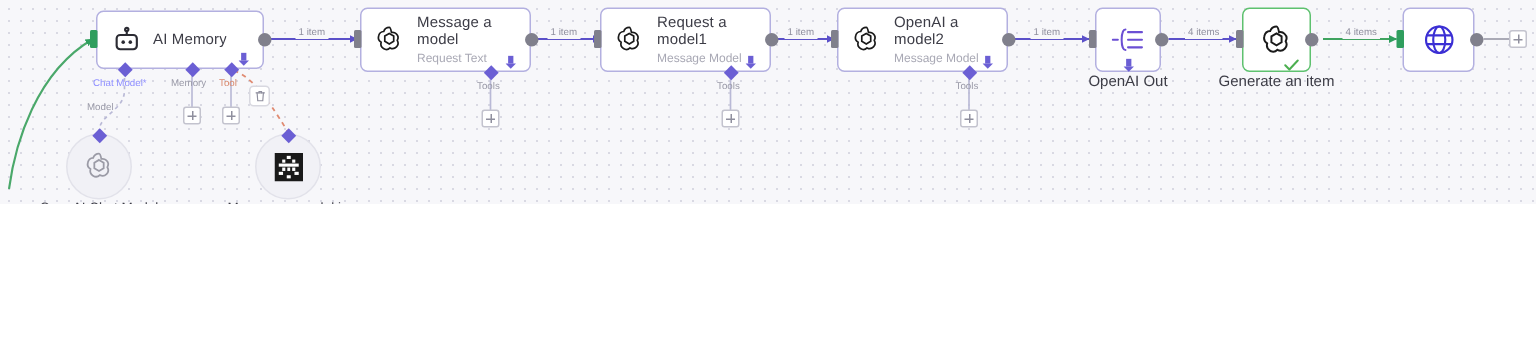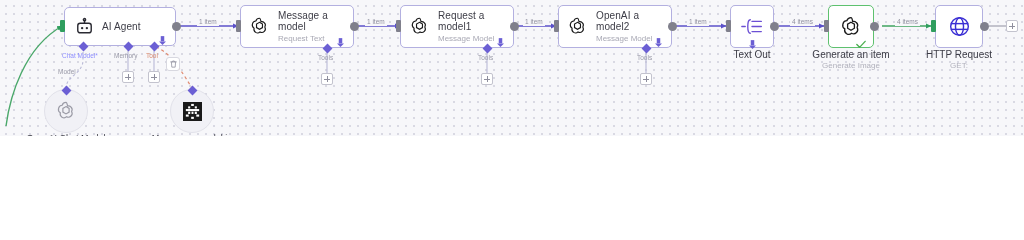--- a/index.html
+++ b/index.html
@@ -245,21 +245,21 @@
     <span class="node-icon">
       <svg width="19" height="19" viewBox="0 0 24 24" fill="none" stroke="#2b2b33" stroke-width="1.8" stroke-linecap="round" stroke-linejoin="round">
         <rect x="3.5" y="8" width="17" height="12" rx="3"></rect>
         <circle cx="9" cy="14" r="1.5" fill="#2b2b33" stroke="none"></circle>
         <circle cx="15" cy="14" r="1.5" fill="#2b2b33" stroke="none"></circle>
         <path d="M12 8V4.5"></path>
         <circle cx="12" cy="3.4" r="1.4"></circle>
       </svg>
     </span>
     <div class="node-text">
-      <span class="node-title">AI Agent</span>
+      <span class="node-title">AI Memory</span>
     </div>
   </div>
   <div class="ep-in green" style="left:60px; top:20px;"></div>
   <div class="ep-out" style="left:172px; top:21.5px;"></div>
 
   <span class="pin-mark" style="left:159px; top:31px;">
     <svg width="7" height="9" viewBox="0 0 8 10" fill="#6b5fd4">
       <rect x="2" y="0" width="4" height="6"></rect>
       <path d="M0 6 H8 L4 10 z"></path>
     </svg>
@@ -370,59 +370,54 @@
   </div>
   <div class="ep-in" style="left:726px; top:20px;"></div>
   <div class="ep-out" style="left:770px; top:21.5px;"></div>
   <span class="pin-mark" style="left:749px; top:35px;">
     <svg width="7" height="9" viewBox="0 0 8 10" fill="#6b5fd4">
       <rect x="2" y="0" width="4" height="6"></rect>
       <path d="M0 6 H8 L4 10 z"></path>
     </svg>
   </span>
   <div class="node-caption" style="left:702px; top:49px; width:100px;">
-    <div class="caption-title">Text Out</div>
+    <div class="caption-title">OpenAI Out</div>
   </div>
 
   <div class="node square success" style="left:828px; top:5px; width:46px; height:43px;">
     <span class="node-icon">
       <svg width="24" height="24" viewBox="0 0 24 24" fill="none" stroke="#1a1a1a" stroke-width="1.3">
         <path d="M12 2.6c-2 0-3.6 1.3-4.2 3.1-1.9.1-3.5 1.5-3.9 3.4-.5 1.9.3 3.8 1.9 4.8-.5 1.8.2 3.8 1.8 4.8 1.6 1 3.7.8 5-.5 1.6.9 3.6.6 4.9-.7 1.3-1.3 1.5-3.4.6-5 .9-1.6.6-3.7-.7-4.9-1-1-2.4-1.4-3.7-1.1C13.1 3.2 12.6 2.6 12 2.6z"></path>
         <path d="M12 7.2 L15.4 9.2 V13.2 L12 15.2 L8.6 13.2 V9.2 z"></path>
       </svg>
     </span>
   </div>
   <span class="check-mark" style="left:856px; top:35px;">
     <svg width="10" height="9" viewBox="0 0 12 10" fill="none" stroke="#4caf50" stroke-width="1.6" stroke-linecap="round" stroke-linejoin="round">
       <path d="M1 5 L4.3 8.4 L11 1.2"></path>
     </svg>
   </span>
   <div class="ep-in" style="left:824px; top:20px;"></div>
   <div class="ep-out" style="left:870px; top:21.5px;"></div>
   <div class="node-caption" style="left:791px; top:49px; width:120px;">
     <div class="caption-title">Generate an item</div>
-    <div class="caption-sub">Generate Image</div>
   </div>
 
   <div class="node square" style="left:935px; top:5px; width:48px; height:43px;">
     <span class="node-icon">
       <svg width="23" height="23" viewBox="0 0 24 24" fill="none" stroke="#3b2fd4" stroke-width="1.5">
         <circle cx="12" cy="12" r="9.2"></circle>
         <ellipse cx="12" cy="12" rx="4.2" ry="9.2"></ellipse>
         <path d="M3 9 H21"></path>
         <path d="M3 15 H21"></path>
       </svg>
     </span>
   </div>
   <div class="ep-in green" style="left:931px; top:20px;"></div>
   <div class="ep-out" style="left:980px; top:21.5px;"></div>
-  <div class="node-caption" style="left:909px; top:49px; width:100px;">
-    <div class="caption-title">HTTP Request</div>
-    <div class="caption-sub">GET:</div>
-  </div>
 
   <div class="plus-btn" style="left:1006px; top:20px;"></div>
 
   <span class="wire-label" style="left:197px; top:18px;">1 item</span>
   <span class="wire-label" style="left:365px; top:18px;">1 item</span>
   <span class="wire-label" style="left:523px; top:18px;">1 item</span>
   <span class="wire-label" style="left:687px; top:18px;">1 item</span>
   <span class="wire-label" style="left:790px; top:18px;">4 items</span>
   <span class="wire-label" style="left:895px; top:18px;">4 items</span>
 

